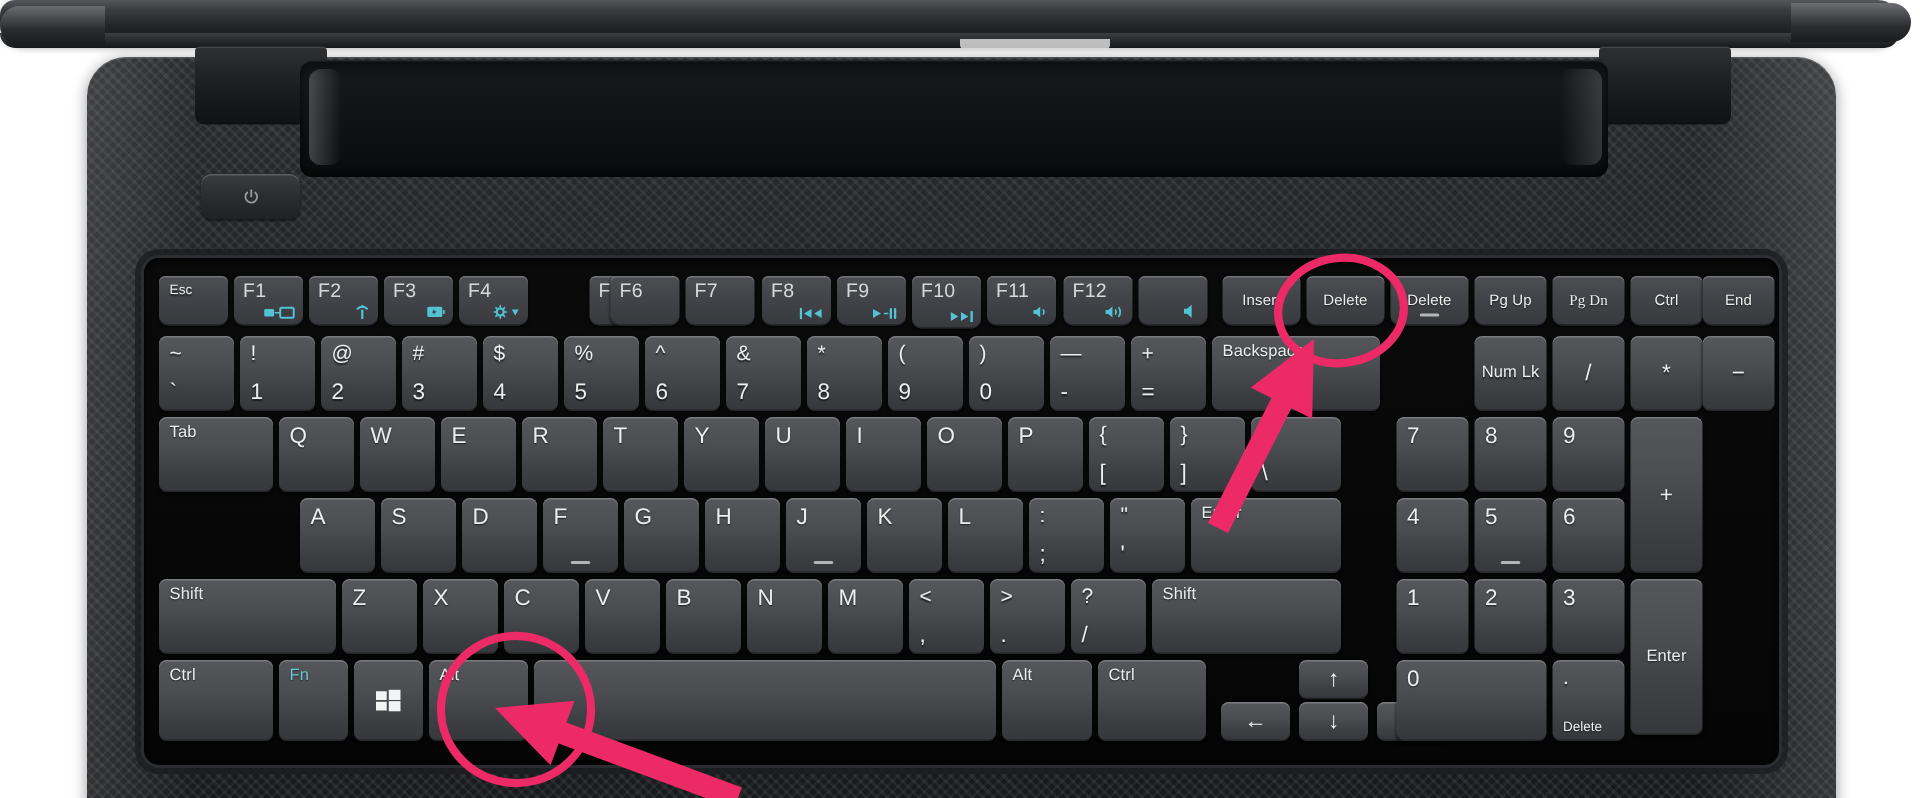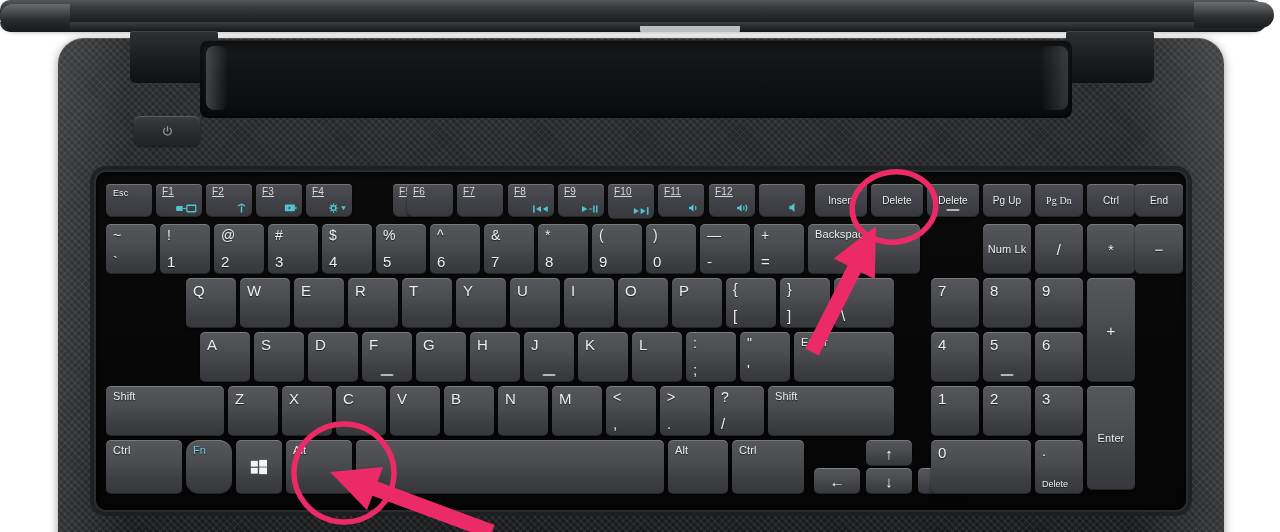--- a/index.html
+++ b/index.html
@@ -138,22 +138,22 @@
   .kl.tiny{font-size:9px;}
   .kl-sub{ 
     position:absolute; left:7px; bottom:5px; font-size:15px; line-height:1;
     color:#eceded; text-shadow:0 1px 1px rgba(0,0,0,.6);
   }
   .kl-top{
     position:absolute; left:7px; top:4px; font-size:14px; line-height:1;
     color:#eceded; text-shadow:0 1px 1px rgba(0,0,0,.6);
   }
   .fn-tag{
-    position:absolute; left:6px; top:3px; font-size:10px; line-height:1;
-    color:#d7d8d9; letter-spacing:.2px;text-decoration:underline;
+    position:absolute; left:6px; top:3px; font-size:13px; line-height:1;
+    color:#d7d8d9; letter-spacing:.2px;
   }
   .fn-ico{
     position:absolute; right:5px; bottom:4px;
     color:#49b6c8; font-size:9px; line-height:1; display:flex; align-items:center;
   }
   .fn-ico svg{display:block;}
   .dash-mark{
     position:absolute; left:50%; transform:translateX(-50%); bottom:6px;
     width:13px; height:2px; background:#c9cacb; border-radius:1px; opacity:.85;
   }
@@ -401,20 +401,23 @@
       </div>
       <div class="key" style="left: 939px; top: 52px; width: 48px; height: 50px;">
         <span class="kl center">/</span>
       </div>
       <div class="key" style="left: 991px; top: 52px; width: 48px; height: 50px;">
         <span class="kl center">*</span>
       </div>
       <div class="key" style="left: 1039px; top: 52px; width: 48px; height: 50px;">
         <span class="kl center">−</span>
       </div>
+      <div class="key" style="left: 10px; top: 106px; width: 76px; height: 50px;">
+        <span class="kl" style="">Tab</span>
+      </div>
       <div class="key" style="left: 90px; top: 106px; width: 50px; height: 50px;">
         <span class="kl big">Q</span>
       </div>
       <div class="key" style="left: 144px; top: 106px; width: 50px; height: 50px;">
         <span class="kl big">W</span>
       </div>
       <div class="key" style="left: 198px; top: 106px; width: 50px; height: 50px;">
         <span class="kl big">E</span>
       </div>
       <div class="key" style="left: 252px; top: 106px; width: 50px; height: 50px;">
@@ -559,21 +562,21 @@
       </div>
       <div class="key" style="left: 939px; top: 214px; width: 48px; height: 50px;">
         <span class="kl big">3</span>
       </div>
       <div class="key" style="left: 991px; top: 214px; width: 48px; height: 104px;">
         <span class="kl center" style="font-size:11px">Enter</span>
       </div>
       <div class="key" style="left: 10px; top: 268px; width: 76px; height: 54px;">
         <span class="kl" style="">Ctrl</span>
       </div>
-      <div class="key" style="left: 90px; top: 268px; width: 46px; height: 54px; border-radius: 13px;">
+      <div class="key" style="left: 90px; top: 268px; width: 46px; height: 54px;">
         <span class="kl" style="color:#6fc6d6;">Fn</span>
       </div>
       <div class="key" style="left: 140px; top: 268px; width: 46px; height: 54px;">
         <svg class="win-glyph" viewBox="0 0 20 18">
     <rect x="0" y="1.6" width="8.6" height="7" fill="#f2f3f3"></rect>
     <rect x="10.2" y="0.4" width="9.4" height="8.2" fill="#f2f3f3"></rect>
     <rect x="0" y="10" width="8.6" height="7" fill="#f2f3f3"></rect>
     <rect x="10.2" y="9.5" width="9.4" height="8.2" fill="#f2f3f3"></rect>
   </svg>
       </div>

